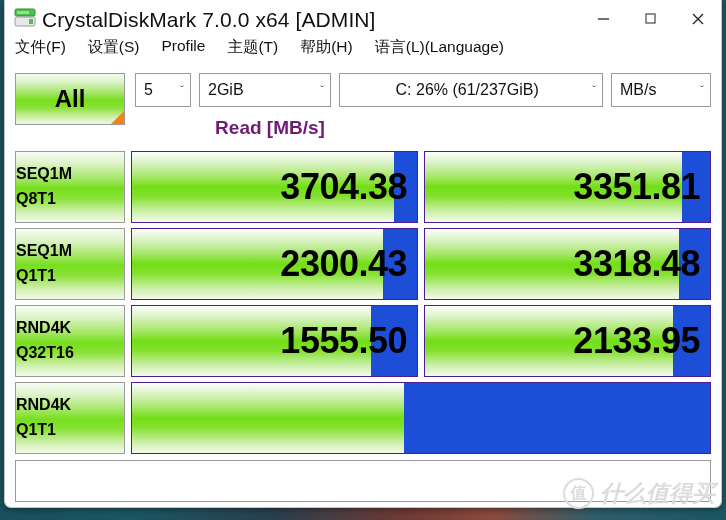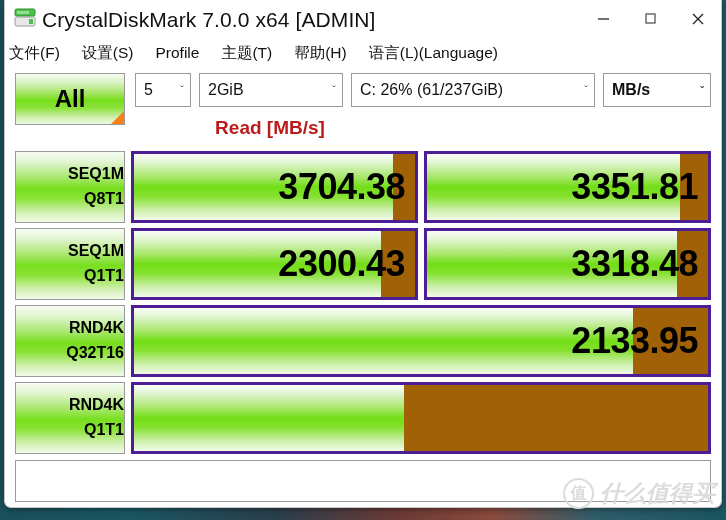--- a/index.html
+++ b/index.html
@@ -28,21 +28,21 @@
   }
   .title-text{
     position:absolute;left:37px;top:8px;
     font-size:21px;color:#111;letter-spacing:.1px;white-space:nowrap;
   }
   .wbtns{position:absolute;right:0;top:0;height:37px;display:flex;}
   .wbtn{width:47px;height:37px;display:flex;align-items:center;justify-content:center;
         font-size:15px;color:#222;background:transparent;border:none;cursor:default;}
   .wbtn svg{display:block;}
   
-  .menubar{position:relative;height:32px;padding-left:4px;display:flex;align-items:center;}
+  .menubar{position:relative;height:32px;padding-left:10px;display:flex;}
   .menu-item{font-size:15.5px;color:#111;margin-right:22px;white-space:nowrap;cursor:default;}
   .menu-item:last-child{margin-right:0;}
   
   .toolbar{position:relative;height:36px;margin:4px 10px 0 10px;display:flex;align-items:center;}
   .allbtn{
     position:absolute;left:0;top:0;width:110px;height:52px;
     border:1px solid #9a9a9a;box-sizing:border-box;
     background:linear-gradient(180deg,#f3fbef 0%,#dcf3c8 16%,#9fe45c 40%,#76df1c 52%,#8ce23a 68%,#cdefaa 86%,#eefae2 100%);
     display:flex;align-items:center;justify-content:center;
     font-size:24px;font-weight:bold;color:#000;overflow:hidden;z-index:3;
@@ -53,42 +53,42 @@
   }
   .combos{position:absolute;left:120px;top:0;right:0;display:flex;gap:8px;}
   .combo{
     height:34px;border:1px solid #9a9a9a;background:#fff;box-sizing:border-box;
     display:flex;align-items:center;padding:0 6px 0 8px;
     font-size:16px;color:#111;white-space:nowrap;
   }
   .combo .lbl{flex:1;}
   .combo .chev{margin-left:6px;color:#444;font-size:11px;line-height:1;}
   .c-count{width:56px;}
-  .c-size{width:144px;}
-  .c-drive{flex:1;}
-  .c-unit{width:108px;font-weight:bold;}
+  .c-size{width:132px;}
+  .c-drive{flex:1;text-align:center;}
+  .c-unit{width:100px;}
   
   .headrow{position:relative;height:30px;margin:8px 10px 0 10px;}
-  .headcell{position:absolute;top:0;text-align:center;font-size:19px;font-weight:bold;color:#b91c1c;}
+  .headcell{position:absolute;top:0;text-align:center;font-size:19px;font-weight:bold;color:#701a75;}
   .head-read{left:110px;width:290px;}
   .head-write{left:402px;width:296px;}
   
   .grid{position:relative;margin:4px 10px 0 10px;}
   .row{position:relative;height:72px;margin-bottom:5px;display:flex;gap:6px;}
   .tbtn{
     width:110px;border:1px solid #9a9a9a;box-sizing:border-box;position:relative;
     background:linear-gradient(180deg,#f6fcf2 0%,#e2f5d2 14%,#a5e667 38%,#77df1e 52%,#8ae236 66%,#d2f0b2 86%,#f0fbe6 100%);
-    display:flex;flex-direction:column;align-items:flex-end;justify-content:center;
+    display:flex;flex-direction:column;align-items:flex-start;justify-content:center;
     font-size:16px;font-weight:bold;color:#000;
   }
   .tbtn .l1{line-height:1.55;}
   .tbtn .l2{line-height:1.55;}
   .cell{
-    flex:1;border:3px solid #4c1d95;box-sizing:border-box;position:relative;
-    background:#a16207;overflow:hidden;padding-left:30px;
+    flex:1;border:1px solid #4c1d95;box-sizing:border-box;position:relative;
+    background:#1d4ed8;overflow:hidden;padding-left:30px;
   }
   .cell .fill{
     position:absolute;left:0;top:0;bottom:0;
     background:linear-gradient(180deg,#fbfefa 0%,#e1f5d0 13%,#a4e665 36%,#72de16 50%,#85e12e 64%,#cdefac 85%,#f2fbe9 100%);
   }
   .cell .val{
     position:absolute;right:10px;top:50%;transform:translateY(-50%);
     font-size:36px;font-weight:bold;color:#000;letter-spacing:-.5px;
     white-space:nowrap;
   }
@@ -213,20 +213,24 @@
         <div class="val">3318.48</div>
       </div>
     </div>
 
     <div class="row">
       <div class="tbtn">
         <span class="l1">RND4K</span>
         <span class="l2">Q32T16</span>
       </div>
       <div class="cell">
+        <div class="fill" style="width: 84%;"></div>
+        <div class="val">1555.50</div>
+      </div>
+      <div class="cell">
         <div class="fill" style="width: 87%;"></div>
         <div class="val">2133.95</div>
       </div>
     </div>
 
     <div class="row">
       <div class="tbtn">
         <span class="l1">RND4K</span>
         <span class="l2">Q1T1</span>
       </div>

